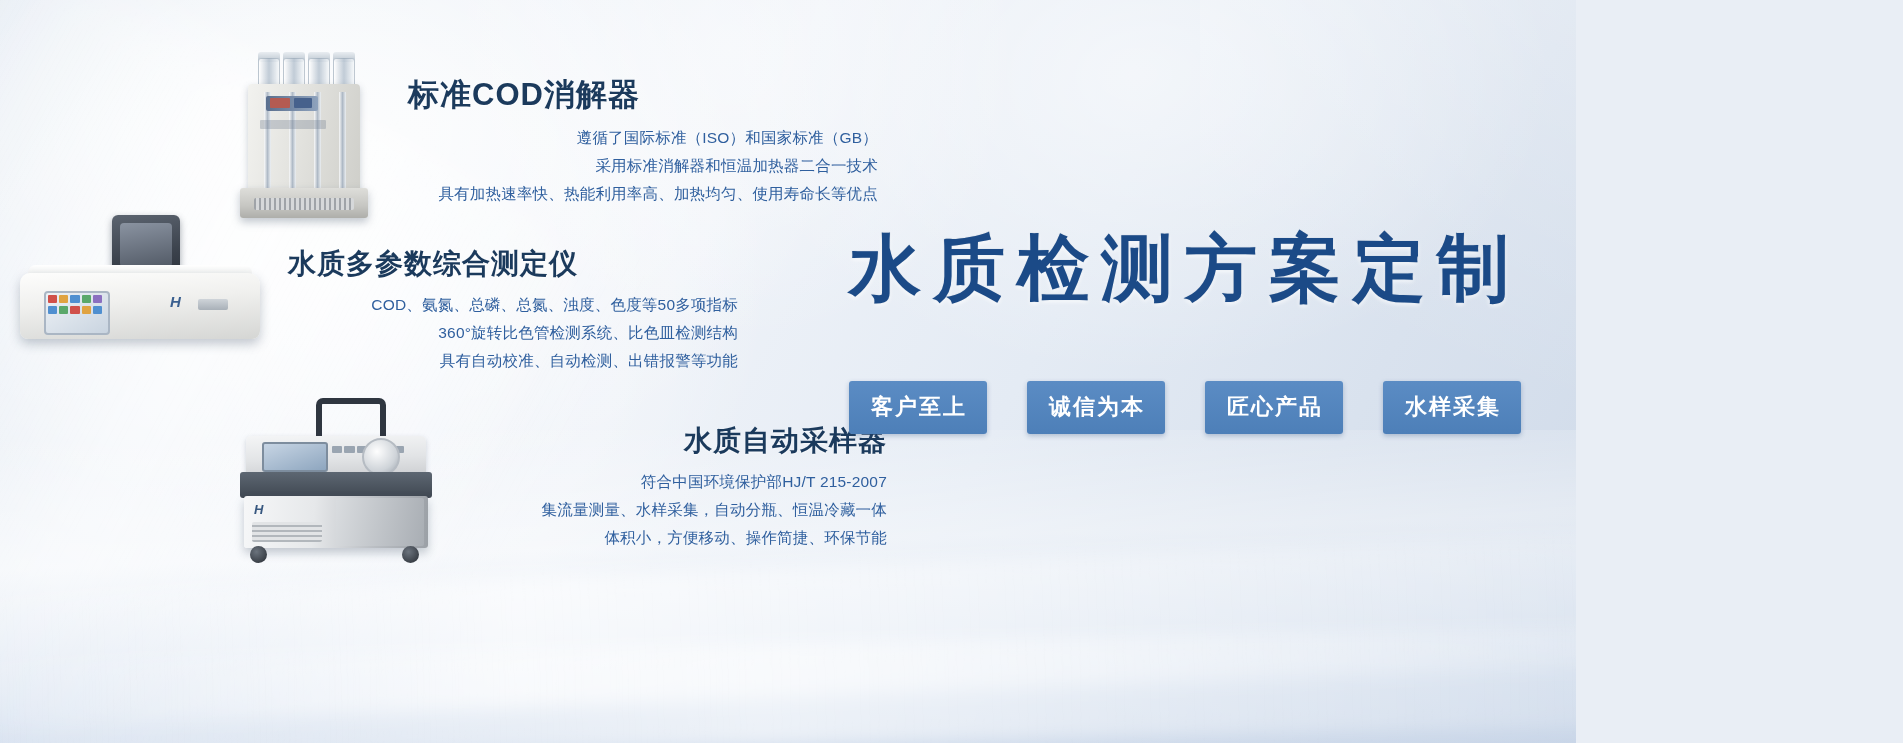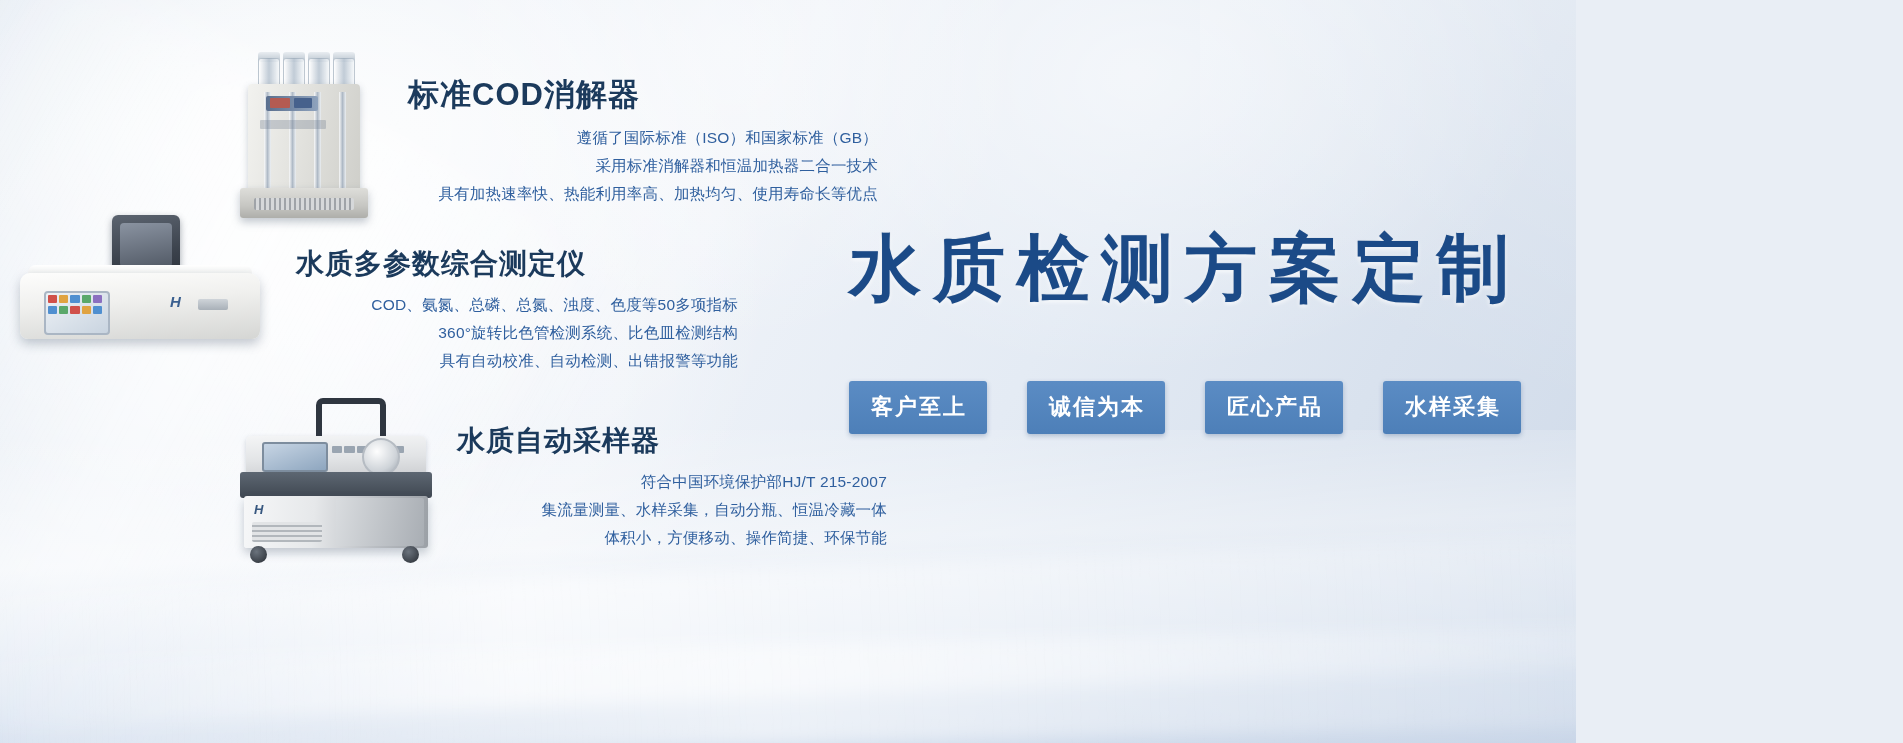--- a/index.html
+++ b/index.html
@@ -49,26 +49,26 @@
     color:#2f5f9e;font-size:15.5px;line-height:23px;white-space:nowrap;
     text-align:right;letter-spacing:0.2px;
   }
 
   #prod0{left:230px;top:52px;}
   #prod0 .ptitle{font-size:31px;}
   #prod0 .plines{align-items:flex-end;width:470px;}
   #prod0 .ptext{margin-left:28px;padding-top:22px;}
 
   #prod1{left:20px;top:215px;}
-  #prod1 .ptitle{font-size:28px;margin-left:8px;}
+  #prod1 .ptitle{font-size:28px;}
   #prod1 .plines{align-items:flex-end;width:450px;}
   #prod1 .ptext{margin-left:18px;padding-top:30px;}
 
   #prod2{left:240px;top:398px;}
-  #prod2 .ptitle{font-size:28px;}
+  #prod2 .ptitle{font-size:28px;text-align:right;}
   #prod2 .plines{align-items:flex-end;width:430px;}
   #prod2 .ptext{margin-left:22px;padding-top:24px;}
 
   
   .photo{position:relative;flex:0 0 auto;}
 
   
   .cod{width:150px;height:165px;}
   .cod-body{position:absolute;left:18px;top:32px;width:112px;height:112px;
     background:linear-gradient(100deg,#f2f2ef 0%,#e3e3df 45%,#cfcfca 100%);

